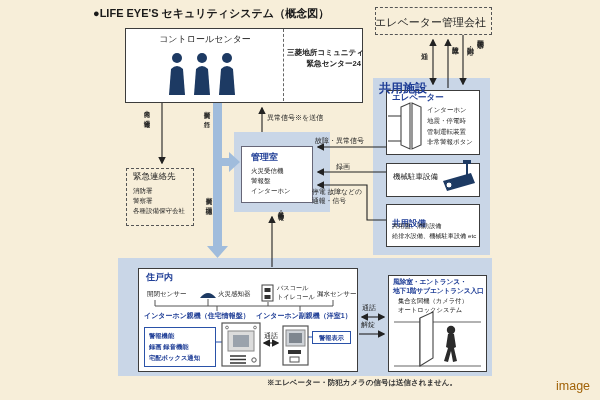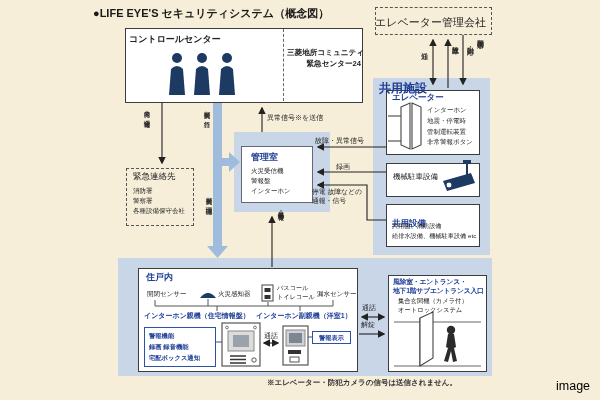--- a/index.html
+++ b/index.html
@@ -21,21 +21,21 @@
 <body>
 
 <div class="panel" style="left:118px;top:258px;width:374px;height:118px"></div>
 <div class="panel" style="left:373px;top:78px;width:117px;height:177px"></div>
 <div class="panel" style="left:234px;top:132px;width:96px;height:80px"></div>
 
 <div class="lbl s95" style="left:93px;top:6px;font-weight:bold;color:#1a1a1a">●LIFE EYE'S セキュリティシステム（概念図）</div>
 
 <div class="box" style="left:125px;top:28px;width:238px;height:75px"></div>
 <div class="abs" style="left:283px;top:29px;height:72px;border-left:1.2px dashed #666;z-index:3"></div>
-<div class="lbl s9 bk" style="left:129px;top:33px;width:152px;font-weight:bold">コントロールセンター</div>
+<div class="lbl s9 bk" style="left:129px;top:33px;width:152px;text-align:center;font-weight:normal">コントロールセンター</div>
 <div class="lbl" style="left:287px;top:47px;width:74px;text-align:right;font-weight:bold;font-size:7.6px;line-height:11px">
   <div>三菱地所コミュニティ</div>
   <div>緊急センター24</div>
 </div>
 
 <div class="box dash" style="left:375px;top:7px;width:117px;height:28px"></div>
 <div class="lbl s95 bk" style="left:375px;top:15px;width:117px;text-align:left;font-weight:normal">エレベーター管理会社</div>
 <div class="lbl s7 vtext" style="left:419px;top:47px">通知</div>
 <div class="lbl s7 vtext" style="left:450px;top:41px">故障異常</div>
 <div class="lbl s7 vtext" style="left:465px;top:41px">出動・対応</div>
@@ -117,21 +117,21 @@
 <div class="lbl bt" style="left:393px;top:277px;font-size:6.8px;line-height:9px;letter-spacing:-.2px">
   <div>風除室・エントランス・</div>
   <div>地下1階サブエントランス入口</div>
 </div>
 <div class="lbl bk" style="left:398px;top:296px;font-size:6.3px;line-height:9px">
   <div>集合玄関機（カメラ付）</div>
   <div>オートロックシステム</div>
 </div>
 
 <div class="lbl s75" style="left:267px;top:378px;font-weight:bold;color:#333">※エレベーター・防犯カメラの信号は送信されません。</div>
-<div class="lbl" style="left:556px;top:379px;font-size:12.5px;color:#000000">image</div>
+<div class="lbl" style="left:556px;top:379px;font-size:12.5px;color:#a16207">image</div>
 
 <svg id="lines" width="600" height="400" viewBox="0 0 600 400">
   <defs>
     <marker id="ah" viewBox="0 0 8 8" refX="6.5" refY="4" markerWidth="7" markerHeight="7" orient="auto-start-reverse">
       <path d="M0,0 L8,4 L0,8 z" fill="#222"></path>
     </marker>
   </defs>
 
   <g fill="#a0bcdc">
     <polygon points="213,103 222,103 222,246 228,246 217.5,258 207,246 213,246"></polygon>

